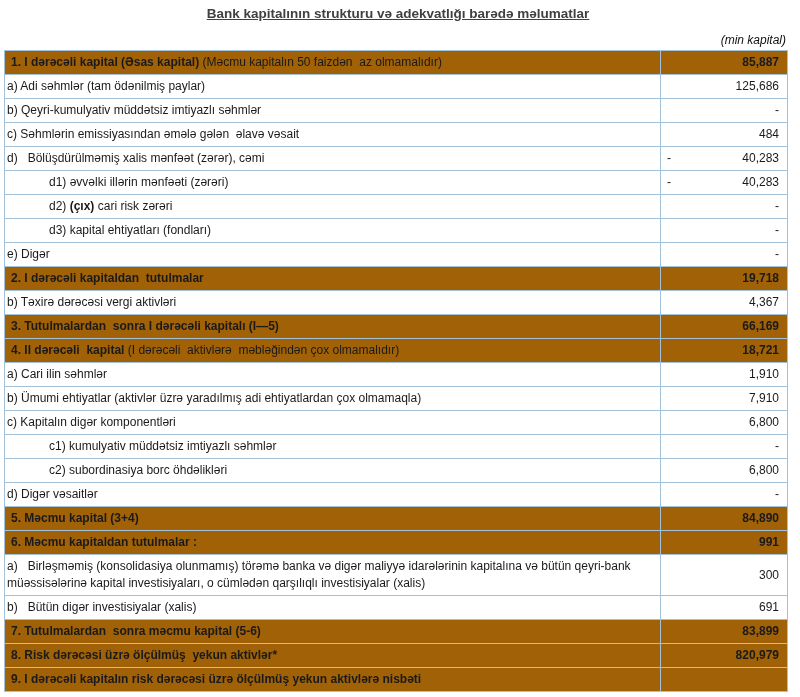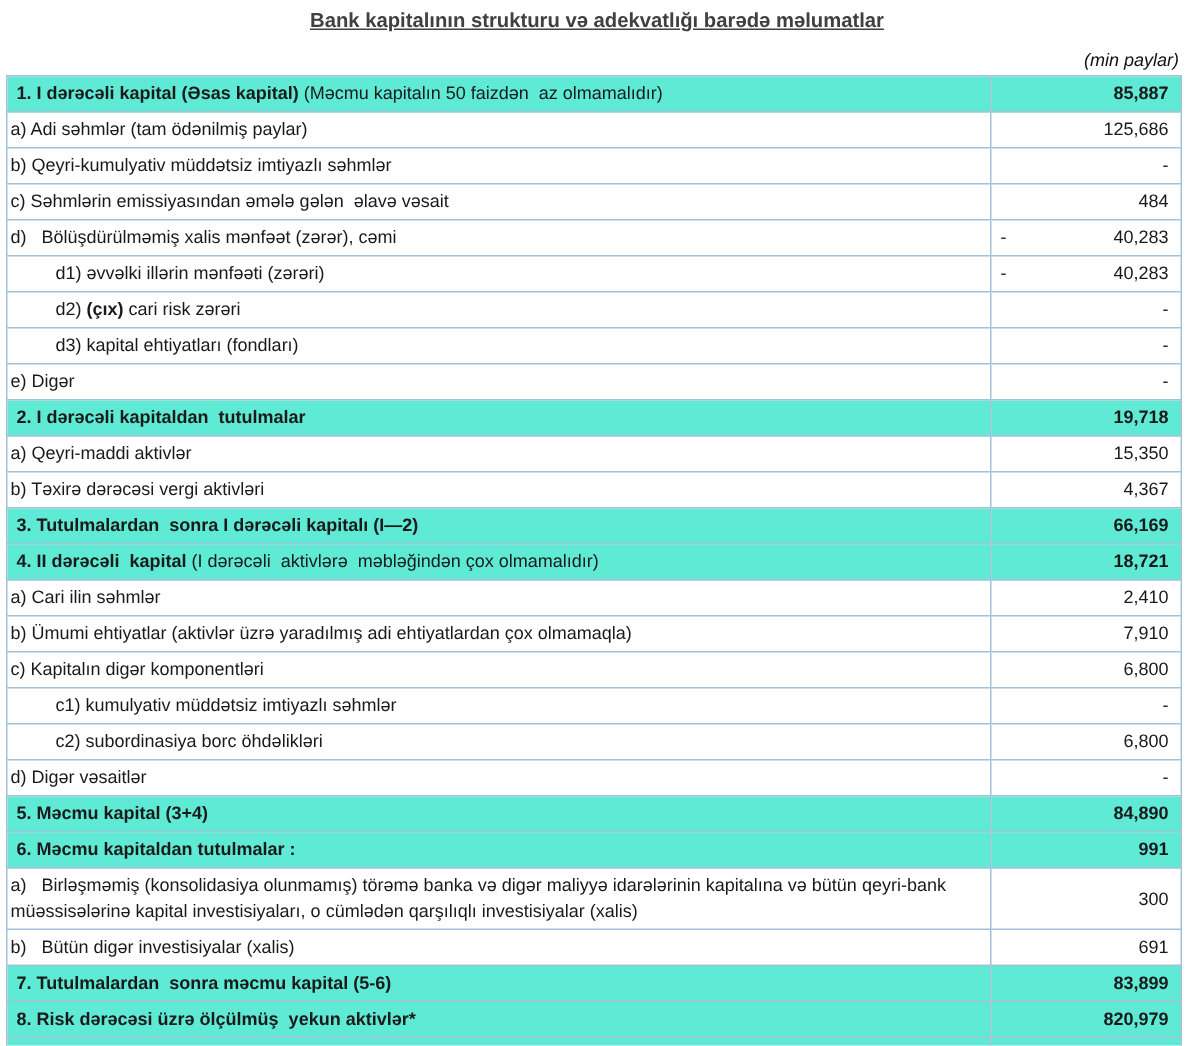--- a/index.html
+++ b/index.html
@@ -35,40 +35,40 @@
     table-layout: fixed;
   }
   .capital-table td {
     border: 1px solid #a3c2da;
     font-size: 12px;
     line-height: 17px;
     padding: 3px 8px 3px 6px;
     vertical-align: middle;
   }
   .capital-table td.label { white-space: pre-wrap; }
-  tr.section { background: #5eead4; }
+  tr.section { background: #a16207; }
   tr.section td.value .num { font-weight: bold; }
   .label .b { font-weight: bold; }
   tr.item td.label { padding-left: 2px; }
-  tr.subitem td.label { padding-left: 32px; }
+  tr.subitem td.label { padding-left: 44px; }
   td.value .vw {
     display: flex;
     justify-content: space-between;
     align-items: center;
   }
   td.value .neg { min-width: 5px; }
   td.value .num { text-align: left; }
 </style>
 </head>
 <body>
 
 <div class="page">
   <div class="title">Bank kapitalının strukturu və adekvatlığı barədə məlumatlar</div>
 
-  <div class="unit-note">(min paylar)</div>
+  <div class="unit-note">(min kapital)</div>
 
   <table class="capital-table">
     <colgroup>
       <col style="width:656px">
       <col style="width:127px">
     </colgroup>
     <tbody id="table-body">
         <tr class="section">
           <td class="label"><span class="b">1. I dərəcəli kapital (Əsas kapital) </span><span>(Məcmu kapitalın 50 faizdən  az olmamalıdır)</span></td>
           <td class="value">
@@ -153,39 +153,30 @@
         <tr class="section">
           <td class="label"><span class="b">2. I dərəcəli kapitaldan  tutulmalar</span></td>
           <td class="value">
             <div class="vw">
               <span class="neg"></span>
               <span class="num">19,718</span>
             </div>
           </td>
         </tr>
         <tr class="item">
-          <td class="label"><span>a) Qeyri-maddi aktivlər</span></td>
-          <td class="value">
-            <div class="vw">
-              <span class="neg"></span>
-              <span class="num">15,350</span>
-            </div>
-          </td>
-        </tr>
-        <tr class="item">
           <td class="label"><span>b) Təxirə dərəcəsi vergi aktivləri</span></td>
           <td class="value">
             <div class="vw">
               <span class="neg"></span>
               <span class="num">4,367</span>
             </div>
           </td>
         </tr>
         <tr class="section">
-          <td class="label"><span class="b">3. Tutulmalardan  sonra I dərəcəli kapitalı (I—2)</span></td>
+          <td class="label"><span class="b">3. Tutulmalardan  sonra I dərəcəli kapitalı (I—5)</span></td>
           <td class="value">
             <div class="vw">
               <span class="neg"></span>
               <span class="num">66,169</span>
             </div>
           </td>
         </tr>
         <tr class="section">
           <td class="label"><span class="b">4. II dərəcəli  kapital </span><span>(I dərəcəli  aktivlərə  məbləğindən çox olmamalıdır)</span></td>
           <td class="value">
@@ -193,21 +184,21 @@
               <span class="neg"></span>
               <span class="num">18,721</span>
             </div>
           </td>
         </tr>
         <tr class="item">
           <td class="label"><span>a) Cari ilin səhmlər</span></td>
           <td class="value">
             <div class="vw">
               <span class="neg"></span>
-              <span class="num">2,410</span>
+              <span class="num">1,910</span>
             </div>
           </td>
         </tr>
         <tr class="item">
           <td class="label"><span>b) Ümumi ehtiyatlar (aktivlər üzrə yaradılmış adi ehtiyatlardan çox olmamaqla)</span></td>
           <td class="value">
             <div class="vw">
               <span class="neg"></span>
               <span class="num">7,910</span>
             </div>

